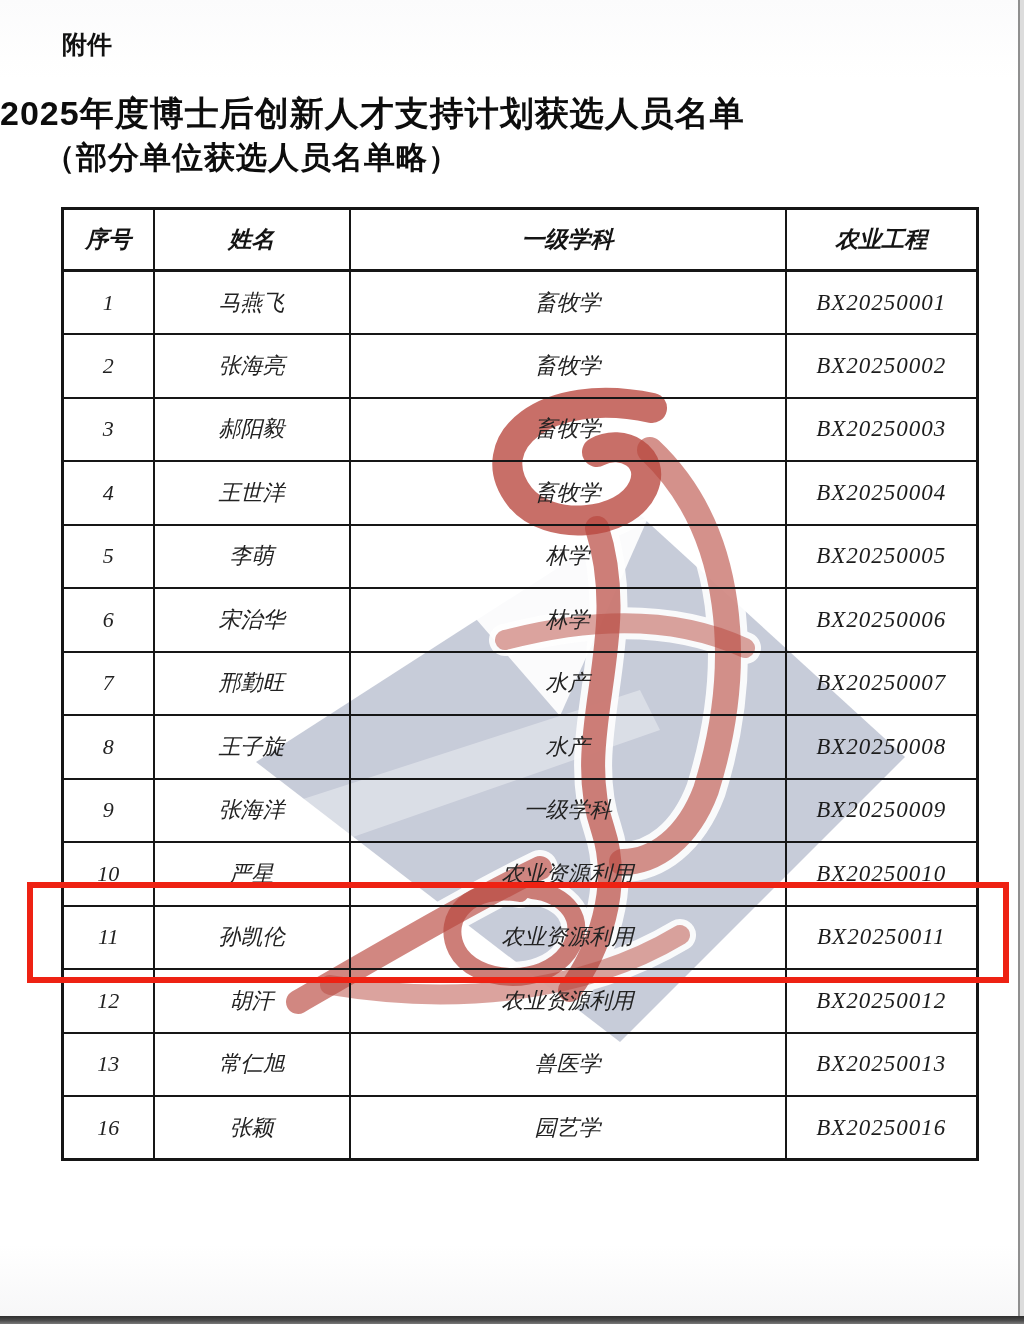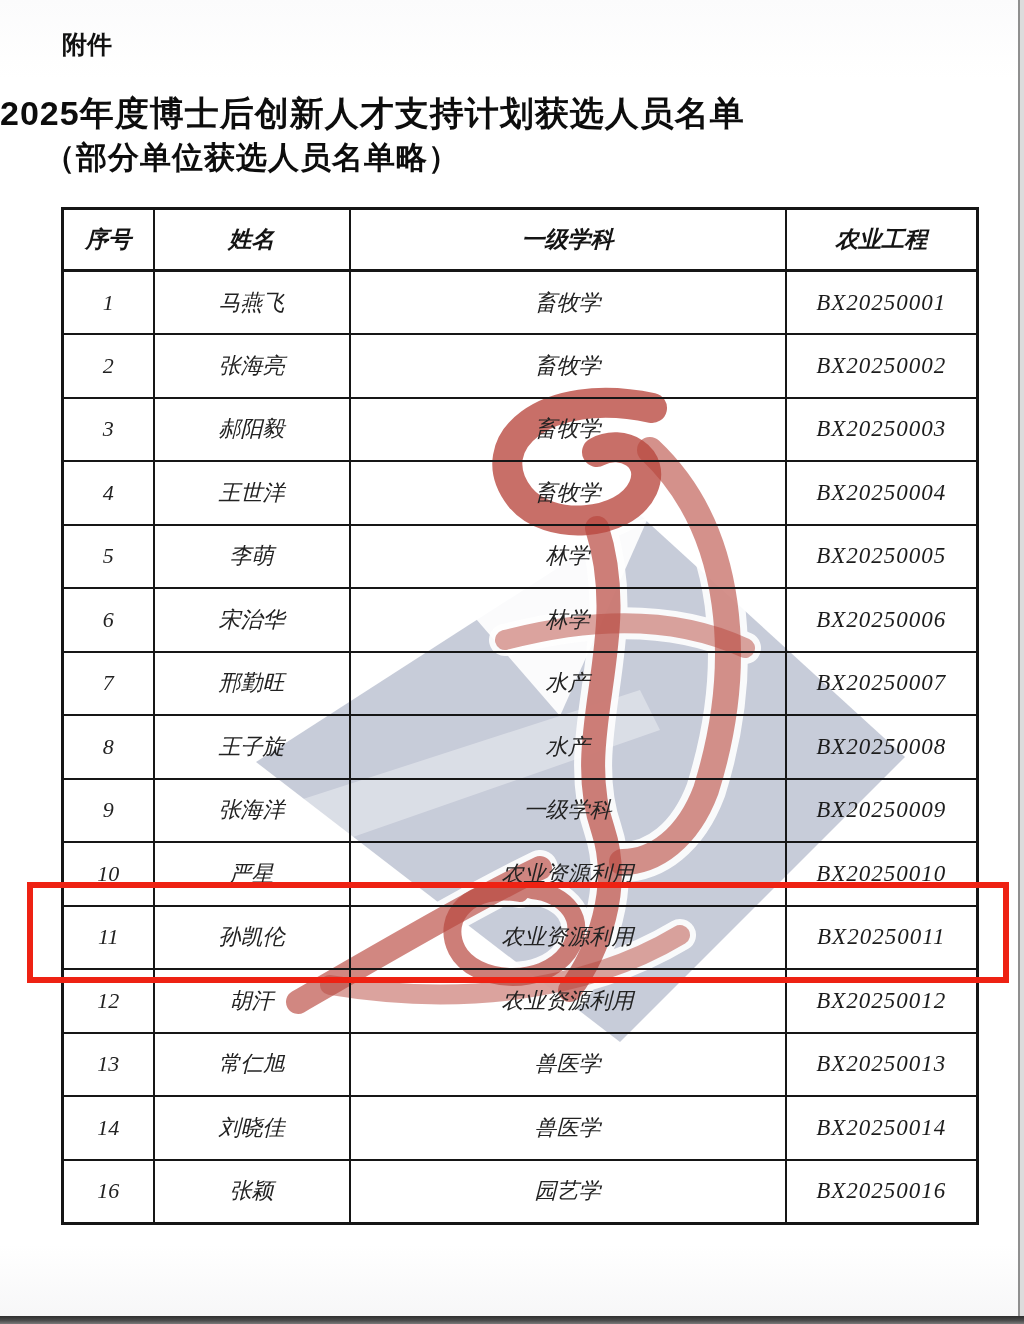--- a/index.html
+++ b/index.html
@@ -196,26 +196,20 @@
         <td>农业资源利用</td>
         <td class="id-cell">BX20250012</td>
       </tr>
       <tr>
         <td>13</td>
         <td>常仁旭</td>
         <td>兽医学</td>
         <td class="id-cell">BX20250013</td>
       </tr>
       <tr>
-        <td>14</td>
-        <td>刘晓佳</td>
-        <td>兽医学</td>
-        <td class="id-cell">BX20250014</td>
-      </tr>
-      <tr>
         <td>16</td>
         <td>张颖</td>
         <td>园艺学</td>
         <td class="id-cell">BX20250016</td>
       </tr>
     </tbody>
   </table>
 
   <div class="highlight-box"></div>
 

